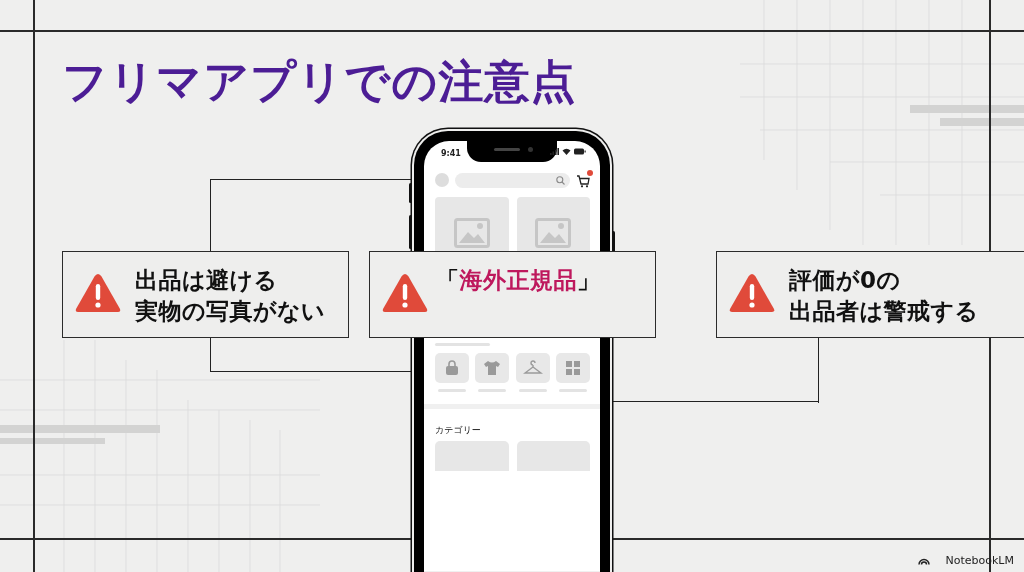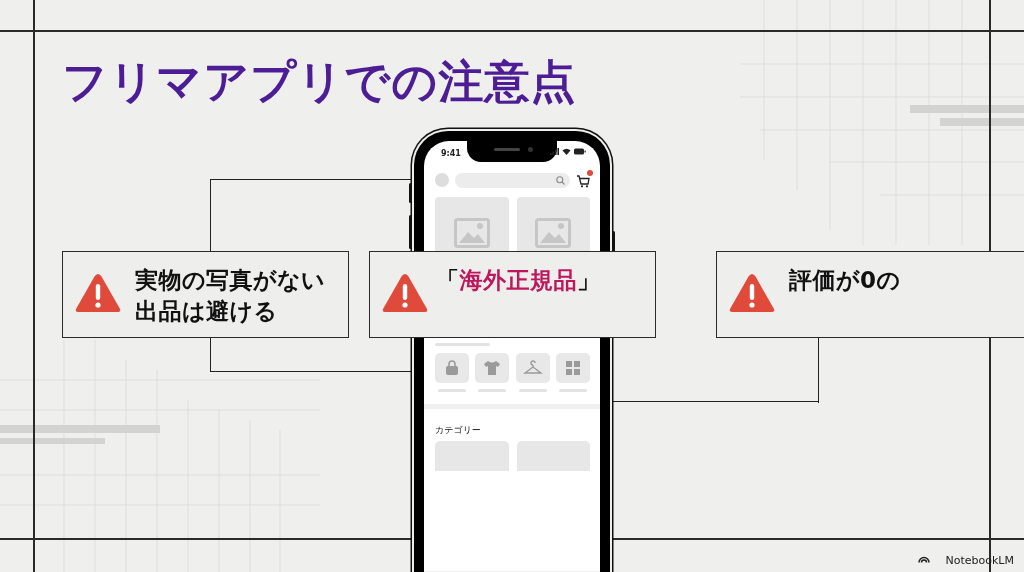--- a/index.html
+++ b/index.html
@@ -64,21 +64,21 @@
   
   .warn-card {
     position: absolute; top: 251px; height: 87px;
     background: #eeeeed; border: 1.5px solid #2b2b2b;
     display: flex; align-items: center;
   }
   .warn-icon { position: absolute; left: 11px; top: 19px; width: 48px; height: 44px; }
   .warn-text { position: absolute; left: 72px; top: 13px; font-size: 23px; font-weight: bold; line-height: 31px; color: #111; white-space: nowrap; letter-spacing: 0.5px; }
   .warn-text .hl { color: #be185d; }
 
-  .brand { position: absolute; right: 10px; bottom: 5px; font-size: 11px; color: #222; display: flex; gap: 16px; }
+  .brand { position: absolute; right: 10px; bottom: 5px; font-size: 11px; color: #222; display: flex; align-items: center; gap: 16px; }
 </style>
 </head>
 <body>
 
 <svg class="bg-grid" width="1024" height="572">
   <g stroke="#d9d9d8" stroke-width="0.7">
     <line x1="64" y1="340" x2="64" y2="572"></line>
       <line x1="95" y1="340" x2="95" y2="572"></line>
     <line x1="126" y1="360" x2="126" y2="572"></line>
       <line x1="157" y1="370" x2="157" y2="572"></line>
@@ -253,22 +253,22 @@
   </div>
 </div>
 
 <div class="warn-card" style="left:62px;width:287px;">
   <svg class="warn-icon" viewBox="0 0 48 44">
       <path d="M24 3 Q26 3 27.5 5.5 L46 38 Q47 41 44 41 H4 Q1 41 2 38 L20.5 5.5 Q22 3 24 3 Z" fill="#e04a3a"></path>
       <rect x="21.8" y="13" width="4.4" height="16" rx="2.2" fill="#fff"></rect>
       <circle cx="24" cy="34" r="2.6" fill="#fff"></circle>
     </svg>
   <div class="warn-text">
+    <div>出品は避ける</div>
     <div>実物の写真がない</div>
-    <div>出品は避ける</div>
   </div>
 </div>
 
 <div class="warn-card" style="left:369px;width:287px;">
   <svg class="warn-icon" viewBox="0 0 48 44">
       <path d="M24 3 Q26 3 27.5 5.5 L46 38 Q47 41 44 41 H4 Q1 41 2 38 L20.5 5.5 Q22 3 24 3 Z" fill="#e04a3a"></path>
       <rect x="21.8" y="13" width="4.4" height="16" rx="2.2" fill="#fff"></rect>
       <circle cx="24" cy="34" r="2.6" fill="#fff"></circle>
     </svg>
   <div class="warn-text" style="left:66px;">
@@ -277,20 +277,21 @@
 </div>
 
 <div class="warn-card" style="left:716px;width:342px;">
   <svg class="warn-icon" viewBox="0 0 48 44">
       <path d="M24 3 Q26 3 27.5 5.5 L46 38 Q47 41 44 41 H4 Q1 41 2 38 L20.5 5.5 Q22 3 24 3 Z" fill="#e04a3a"></path>
       <rect x="21.8" y="13" width="4.4" height="16" rx="2.2" fill="#fff"></rect>
       <circle cx="24" cy="34" r="2.6" fill="#fff"></circle>
     </svg>
   <div class="warn-text">
     <div>評価が0の</div>
+    <div>出品者は警戒する</div>
   </div>
 </div>
 
 <div class="brand">
   <svg width="12" height="9">
       <path d="M1 8.5 A5 5 0 0 1 11 8.5 M3.5 8.5 A2.5 2.5 0 0 1 8.5 8.5" stroke="#222" stroke-width="1.5" fill="none"></path>
     </svg>
   <span>NotebookLM</span>
 </div>
 

